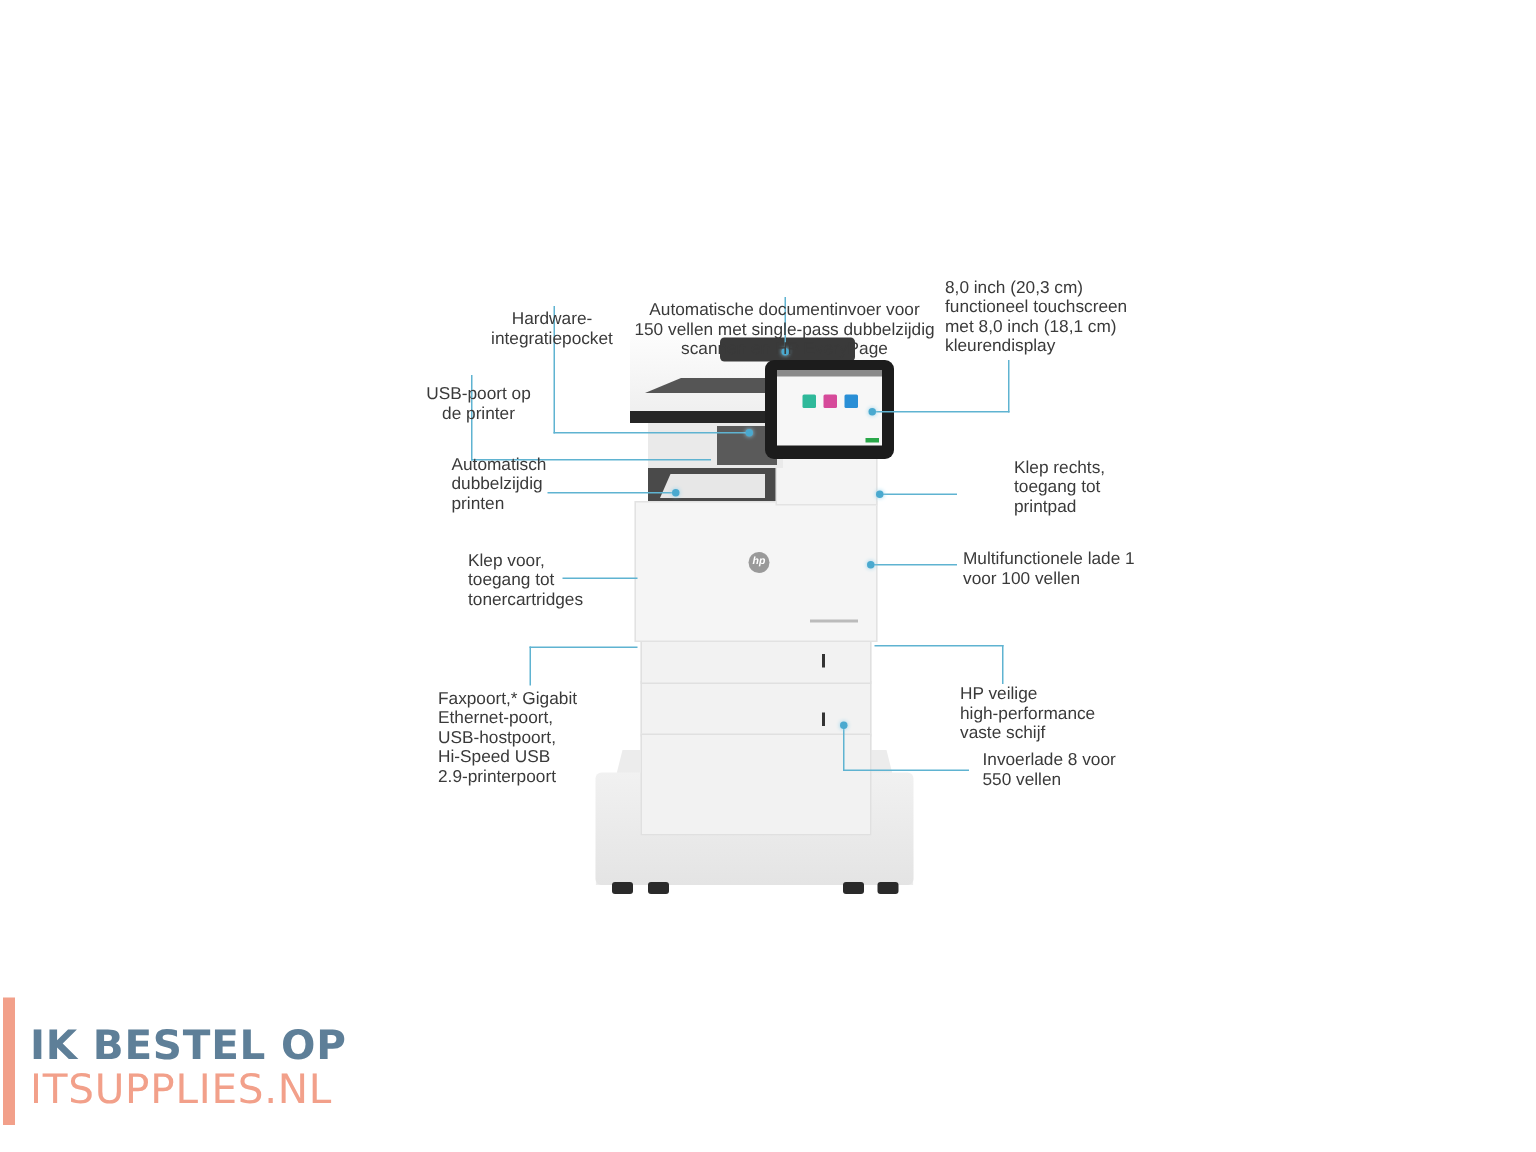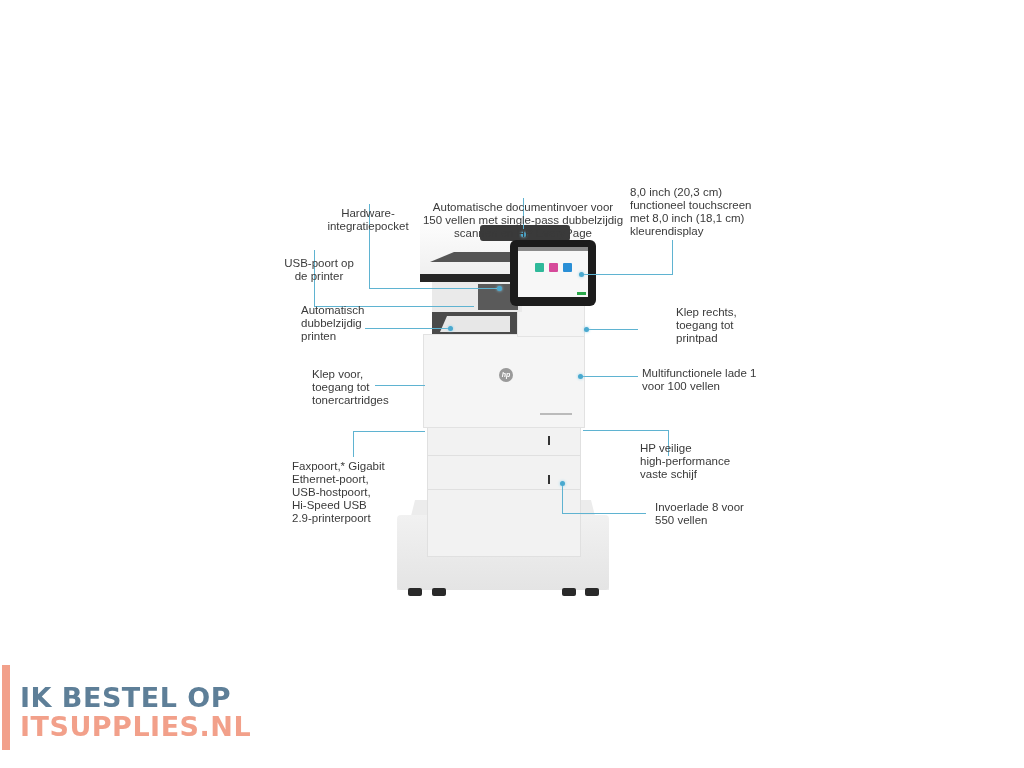--- a/index.html
+++ b/index.html
@@ -29,21 +29,21 @@
   .right-side { left:517px; top:305px; width:66px; height:30px; background:#f4f4f4; border:1px solid #e3e3e3; }
   .panel { left:510px; top:240px; width:86px; height:66px; background:#1c1c1c; border-radius:6px; }
   .screen { position:absolute; left:8px; top:7px; width:70px; height:50px; background:#f7f7f7; }
   .scr-bar { position:absolute; left:0; top:0; width:70px; height:4px; background:#8a8a8a; }
   .app { position:absolute; top:16px; width:9px; height:9px; border-radius:1px; }
   .scr-btn { position:absolute; right:2px; bottom:2px; width:9px; height:3px; background:#2aa84a; }
   .hp-logo { left:499px; top:368px; width:14px; height:14px; border-radius:50%; background:#9a9a9a; color:#fff; font-size:7px; line-height:14px; text-align:center; font-style:italic; font-weight:bold; }
   .model { left:540px; top:413px; width:32px; height:2px; background:#bbb; }
   .logo-bar { position:absolute; left:2px; top:665px; width:8px; height:85px; background:#f2a08a; }
   .logo1 { position:absolute; left:20px; top:682px; font-size:27px; font-weight:bold; color:#5e7f98; letter-spacing:0.5px; font-family:"DejaVu Sans", sans-serif; }
-  .logo2 { position:absolute; left:20px; top:711px; font-size:27px; font-weight:bold; color:#f2a08a; letter-spacing:0.5px; font-family:"DejaVu Sans", sans-serif; }
+  .logo2 { position:absolute; left:20px; top:711px; font-size:27px; font-weight:normal; color:#f2a08a; letter-spacing:0.5px; font-family:"DejaVu Sans", sans-serif; }
 </style>
 </head>
 <body>
 
 <div class="pr stand-wing-l"></div>
 <div class="pr stand-wing-r"></div>
 <div class="pr stand-base"></div>
 <div class="pr foot" style="left:408px"></div>
 <div class="pr foot" style="left:432px"></div>
 <div class="pr foot" style="left:562px"></div>
@@ -124,21 +124,21 @@
 <div class="label" style="left:312px;top:368px;width:90px">Klep voor,
 toegang tot
 tonercartridges</div>
 <div class="label" style="left:642px;top:367px;width:130px">Multifunctionele lade 1
 voor 100 vellen</div>
 <div class="label" style="left:292px;top:460px;width:110px">Faxpoort,* Gigabit
 Ethernet-poort,
 USB-hostpoort,
 Hi-Speed USB
 2.9-printerpoort</div>
-<div class="label" style="left:640px;top:442px;width:110px">HP veilige
+<div class="label" style="left:640px;top:457px;width:110px">HP veilige
 high-performance
 vaste schijf</div>
 <div class="label" style="left:655px;top:501px;width:110px">Invoerlade 8 voor
 550 vellen</div>
 
 <div class="logo-bar"></div>
 <div class="logo1">IK BESTEL OP</div>
 <div class="logo2">ITSUPPLIES.NL</div>
 
 </body></html>

